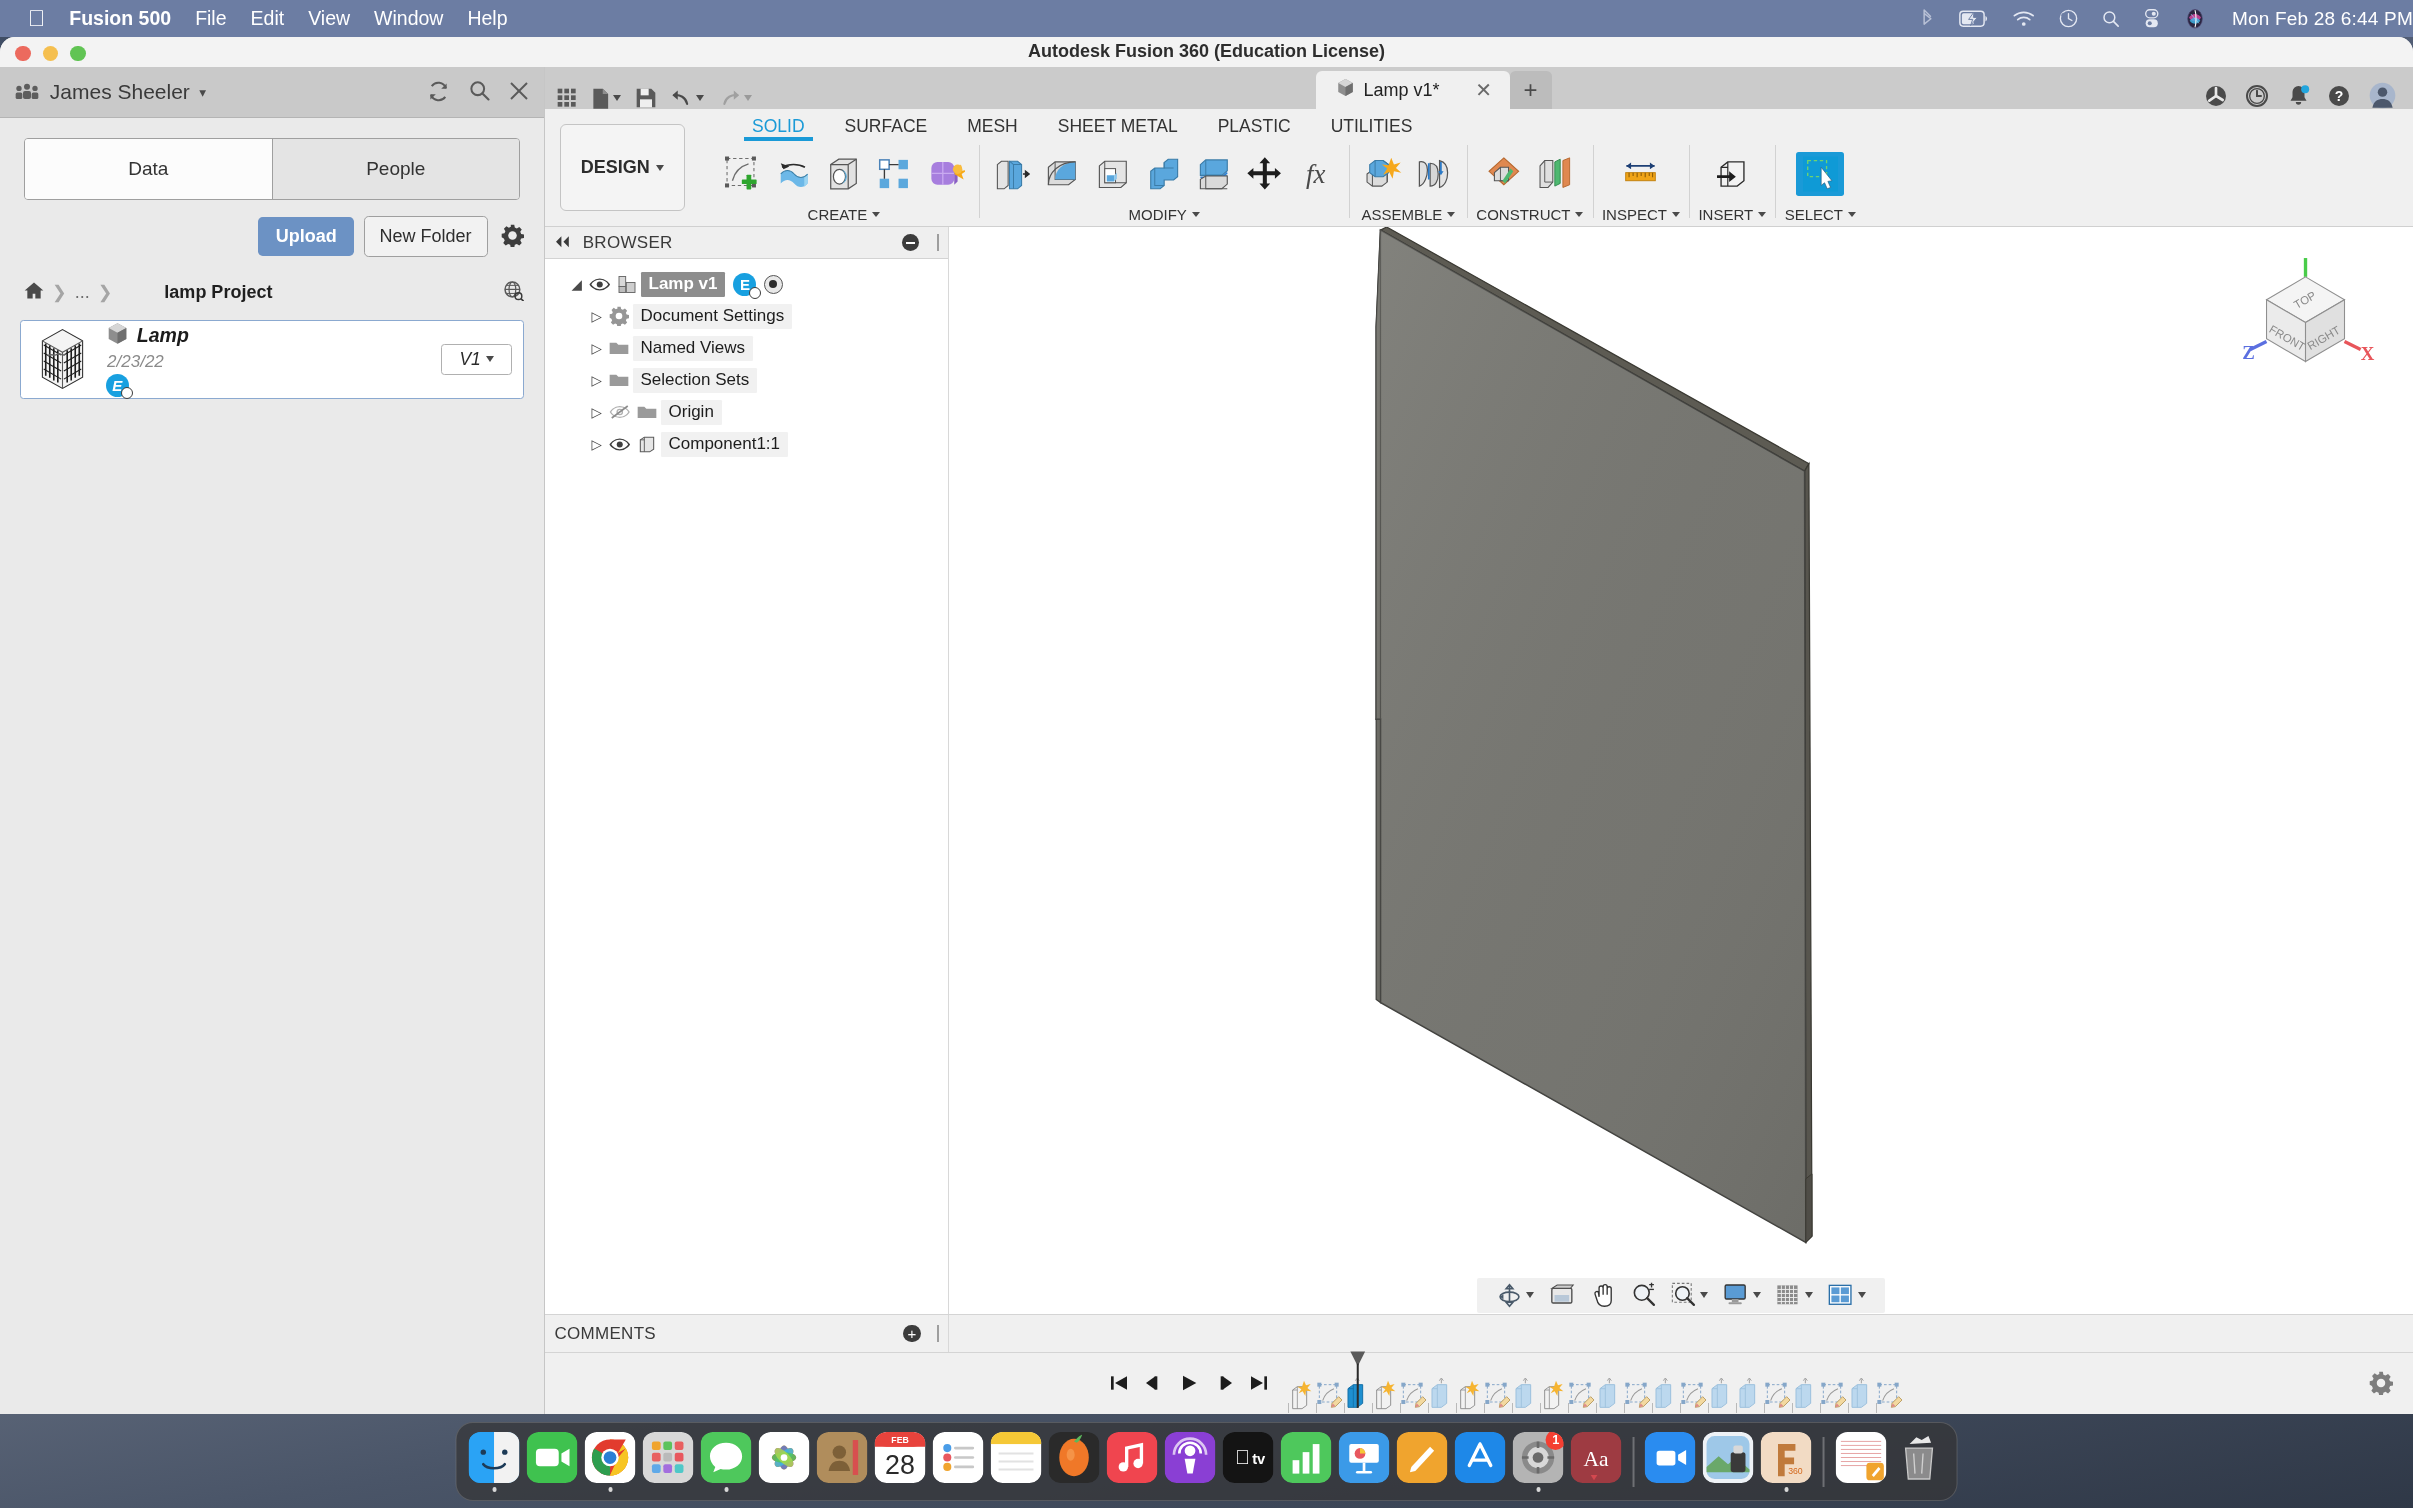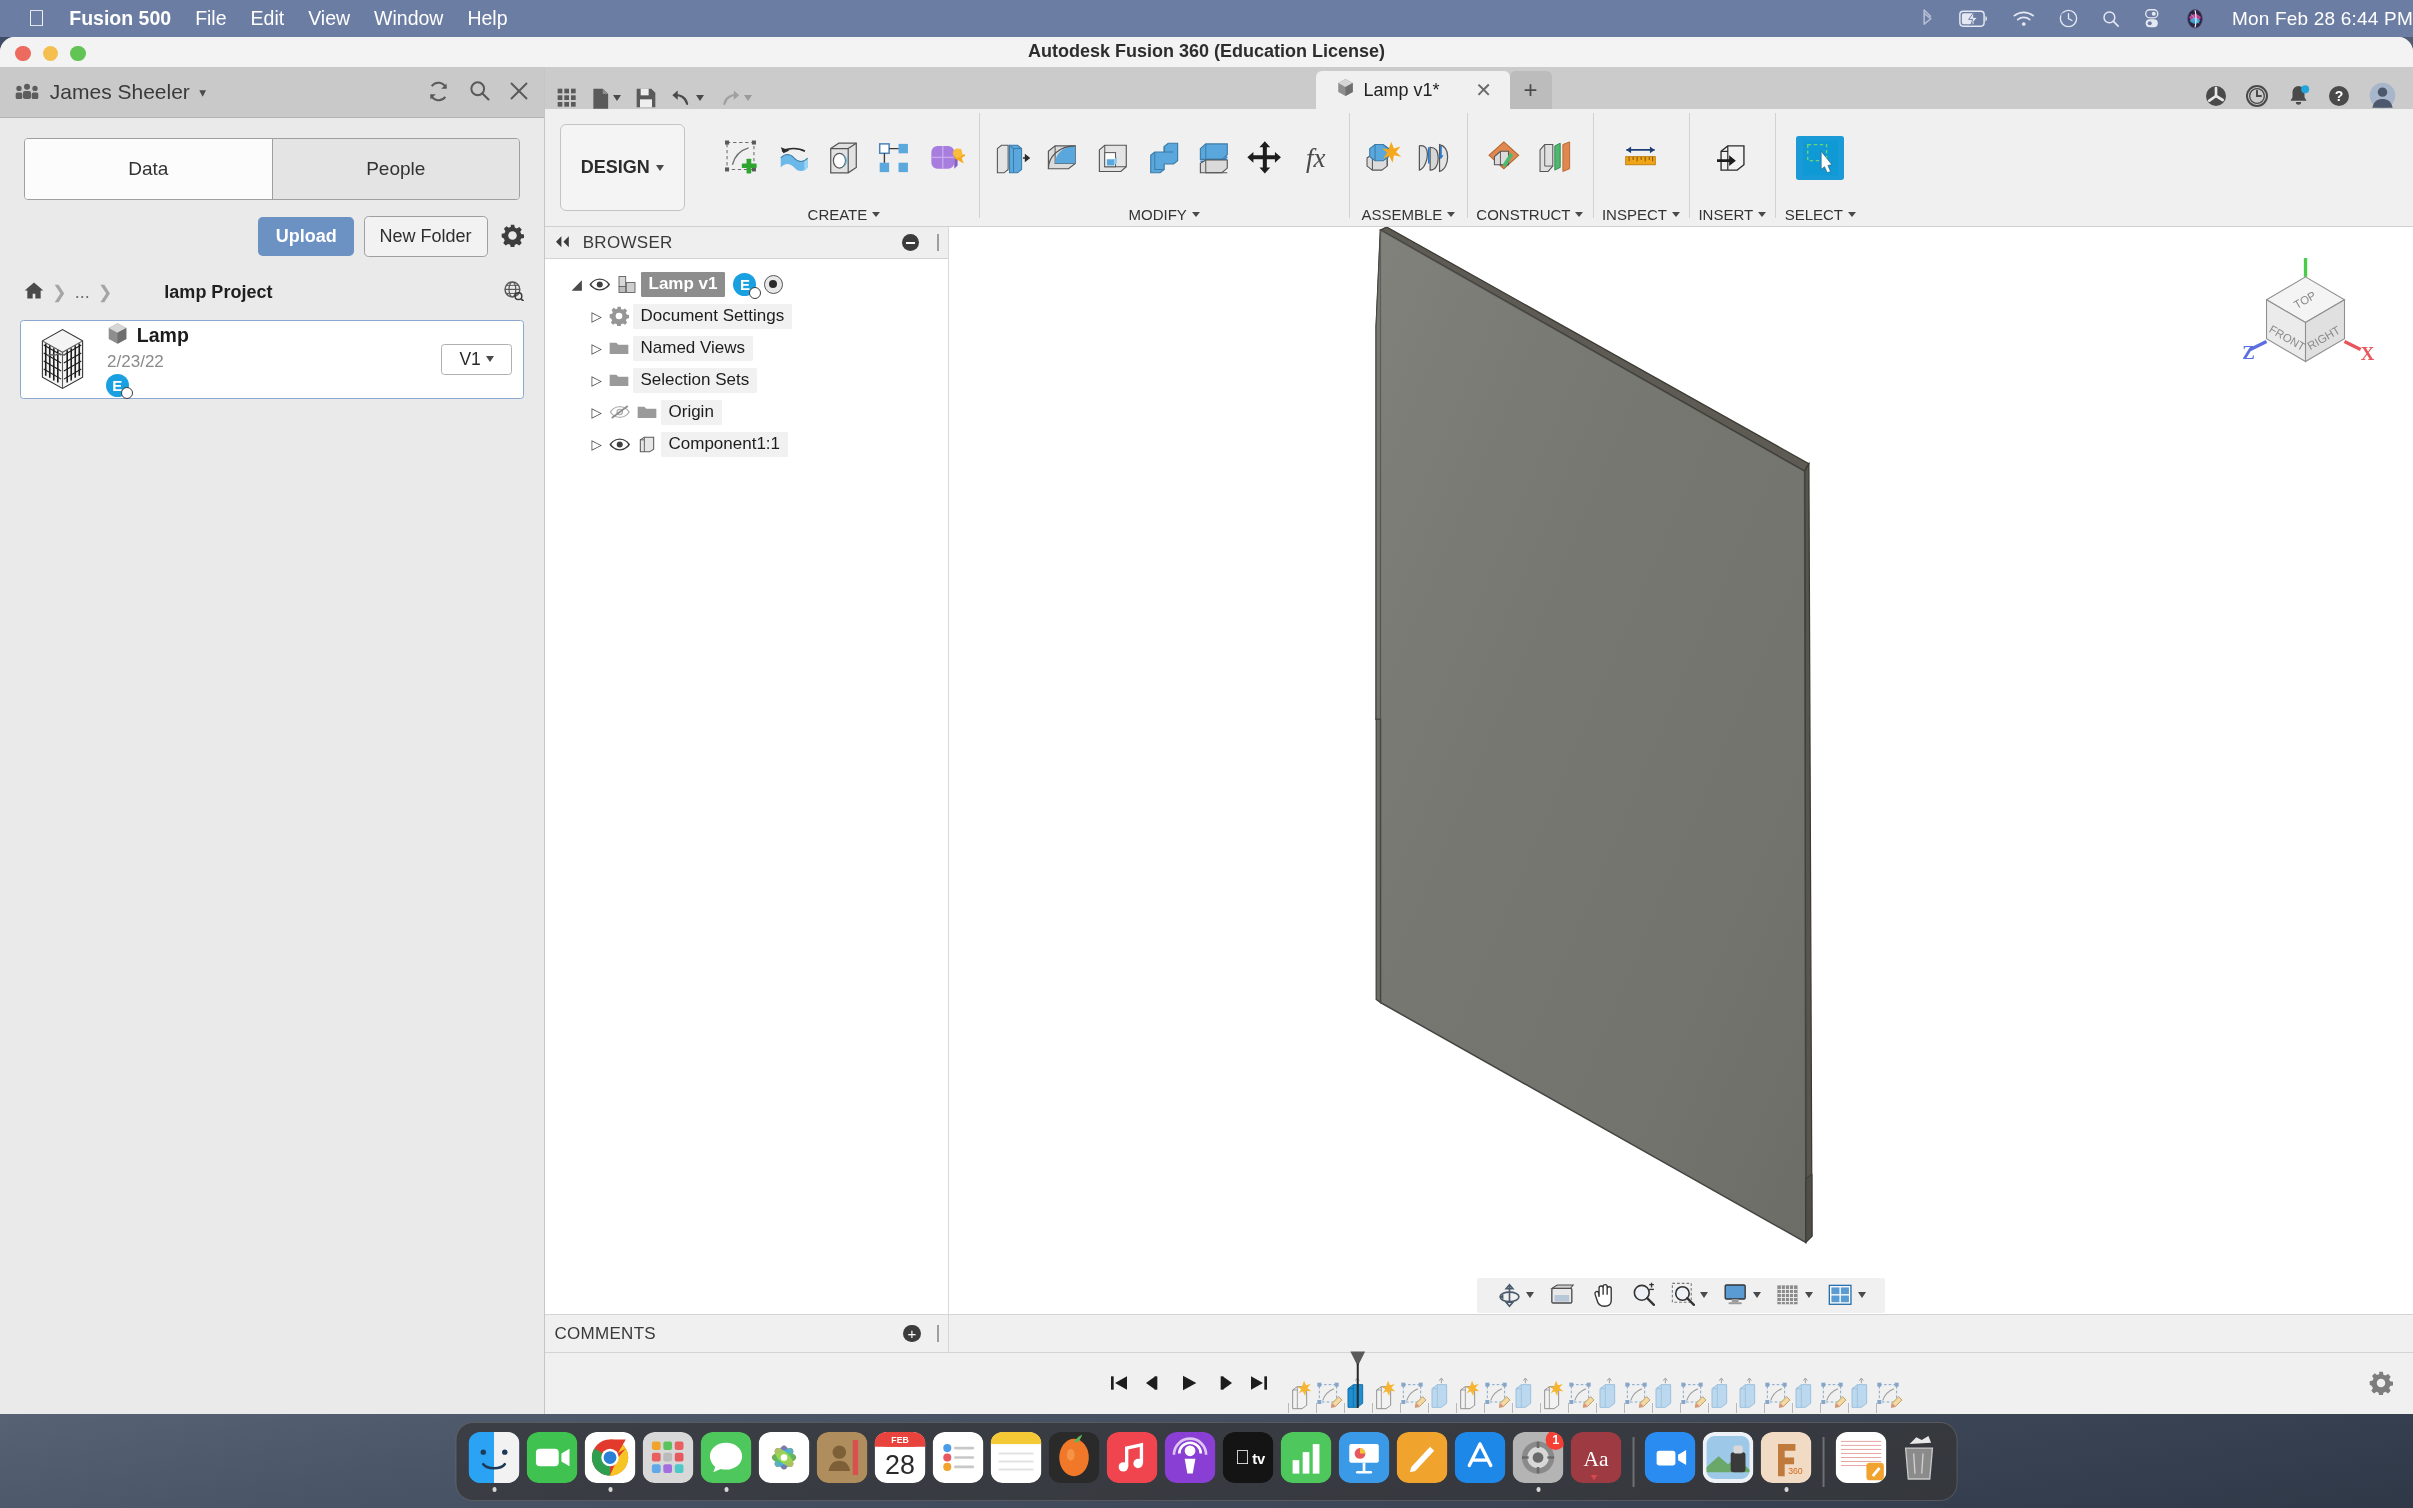--- a/index.html
+++ b/index.html
@@ -105,21 +105,21 @@
 
   #dp-breadcrumb {
     display: flex; align-items: center; margin: 23px 20px 0 24px; gap: 8px;
     font-size: 18px; color: #1f1f1f;
   }
   #dp-breadcrumb .sep { color: #a5a5a5; font-size: 17.5px; }
   #dp-breadcrumb .dots { color: #6d6d6d; font-size: 18px; }
   #dp-breadcrumb .proj { font-weight: bold; margin-left: 44px; }
   #dp-breadcrumb .bspace { flex: 1; }
 
-  #filelist { margin: 13.5px 20px 0 20px; }
+  #filelist { margin: 13.5px 20px 0 20px; font-style: italic; }
   .filecard {
     display: flex; align-items: center;
     background: #fff; border: 1.3px solid #8ba9d0; border-radius: 3.4px;
     padding: 6.7px 10.8px; height: 79px; cursor: pointer;
   }
   .filecard .thumb {
     width: 62px; height: 67px; flex: 0 0 62px; margin-right: 12px;
     display: flex; align-items: center; justify-content: center;
   }
   .filecard .meta { flex: 1; display: flex; flex-direction: column; justify-content: center; gap: 2px; }
@@ -610,20 +610,28 @@
           </span>
         </div>
       </div>
 
       <div id="ribbon">
         <div id="designbox">
           <span>DESIGN</span>
           <span class="caret"></span>
         </div>
         <div id="ribbon-main">
+          <div id="wstabs">
+            <div class="wstab active">SOLID</div>
+            <div class="wstab">SURFACE</div>
+            <div class="wstab">MESH</div>
+            <div class="wstab">SHEET METAL</div>
+            <div class="wstab">PLASTIC</div>
+            <div class="wstab">UTILITIES</div>
+          </div>
 
           <div id="groups">
 
             <div class="group">
               <div class="grow">
                 <div class="gbtn">
                   <svg width="39" height="38" viewBox="0 0 58 56">
                     <g stroke="#6e6e6e" stroke-width="1.6" fill="none" stroke-dasharray="5 4">
                       <rect x="6" y="5" width="40" height="40"></rect>
                     </g>

